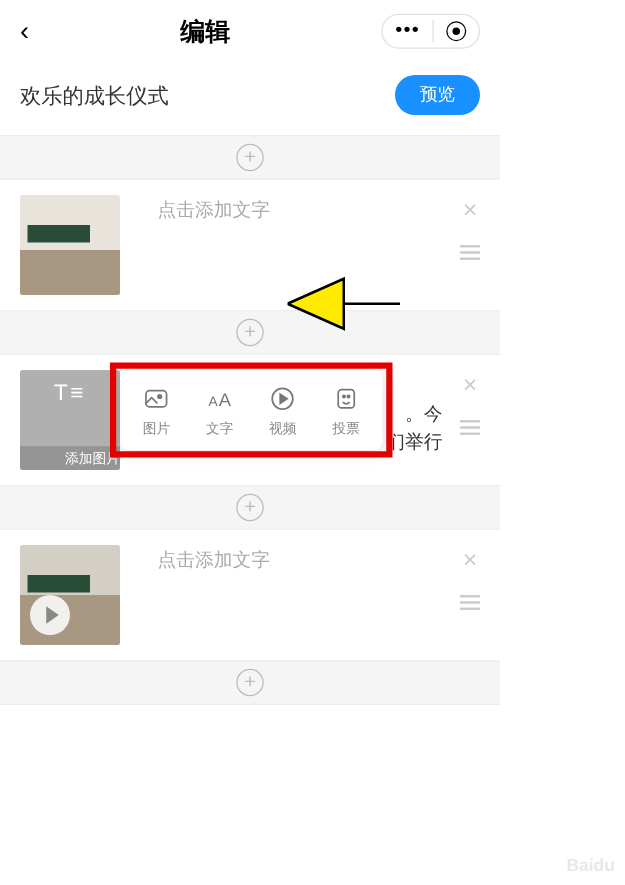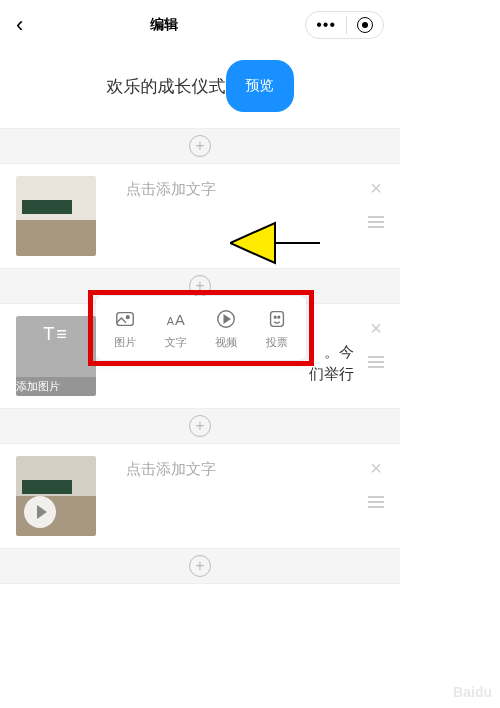--- a/index.html
+++ b/index.html
@@ -1,41 +1,41 @@
 <!DOCTYPE html>
 <html><head>
   <meta charset="utf-8">
   <style>
     * { margin: 0; padding: 0; box-sizing: border-box; }
     body { font-family: -apple-system, sans-serif; background: #fff; width: 500px; height: 708px; position: relative; overflow: hidden; }
     .container { width: 400px; height: 708px; background: #fff; margin: 0; }
     
     .header { display: flex; align-items: center; justify-content: space-between; padding: 12px 16px; height: 50px; }
     .back-btn { font-size: 22px; font-weight: 300; cursor: pointer; }
-    .title { font-size: 14px; font-weight: 600; }
+    .title { font-size: 20px; font-weight: 600; }
     .header-actions { display: flex; align-items: center; gap: 4px; border: 1px solid #e0e0e0; border-radius: 20px; padding: 4px 10px; }
     .dots { font-size: 16px; letter-spacing: 1px; cursor: pointer; }
     .divider-v { width: 1px; height: 18px; background: #e0e0e0; margin: 0 6px; }
     .target { width: 16px; height: 16px; border: 1.5px solid #000; border-radius: 50%; display: flex; align-items: center; justify-content: center; cursor: pointer; }
     .target-inner { width: 6px; height: 6px; background: #000; border-radius: 50%; }
     
-    .subheader { display: flex; align-items: center; justify-content: center; padding: 10px 16px 16px; }
+    .subheader { display: flex; align-items: center; justify-content: space-between; padding: 10px 16px 16px; }
     .doc-title { font-size: 17px; color: #333; }
-    .preview-btn { background: #1890ff; color: #fff; border: none; border-radius: 18px; padding: 17px 20px; font-size: 14px; cursor: pointer; }
+    .preview-btn { background: #1890ff; color: #fff; border: none; border-radius: 18px; padding: 7px 20px; font-size: 14px; cursor: pointer; }
     
     .add-row { background: #f5f5f5; height: 36px; display: flex; align-items: center; justify-content: center; border-top: 1px solid #eee; border-bottom: 1px solid #eee; }
     .plus-circle { width: 22px; height: 22px; border: 1.5px solid #bbb; border-radius: 50%; display: flex; align-items: center; justify-content: center; color: #bbb; font-size: 16px; cursor: pointer; }
     
     .content-block { display: flex; padding: 12px 16px; align-items: flex-start; gap: 14px; background: #fff; }
     .thumb { width: 80px; height: 80px; background: #ddd; border-radius: 2px; flex-shrink: 0; position: relative; overflow: hidden; }
     .thumb-classroom { background: linear-gradient(to bottom, #e8e4dc 0%, #e8e4dc 55%, #a89882 55%, #a89882 100%); }
     .thumb-banner { position: absolute; top: 30%; left: 8%; right: 30%; height: 18%; background: #2a4d3a; }
     .thumb-text-placeholder { background: #b0b0b0; display: flex; flex-direction: column; justify-content: space-between; align-items: center; padding: 8px; }
     .thumb-te { color: #fff; font-size: 18px; letter-spacing: 2px; }
-    .thumb-label { color: #fff; font-size: 11px; background: rgba(0,0,0,0.15); width: calc(100% + 16px); margin: 0 -8px -8px; padding: 2px 0; text-align: left; }
+    .thumb-label { color: #fff; font-size: 11px; background: rgba(0,0,0,0.15); width: calc(100% + 16px); margin: 0 -8px -8px; padding: 2px 0; text-align: right; }
     .thumb-video { background: linear-gradient(to bottom, #d4cfc5 0%, #d4cfc5 50%, #a89882 50%, #a89882 100%); }
     .play-overlay { position: absolute; bottom: 8px; left: 8px; width: 32px; height: 32px; background: rgba(255,255,255,0.85); border-radius: 50%; display: flex; align-items: center; justify-content: center; }
     .play-triangle { width: 0; height: 0; border-left: 10px solid #888; border-top: 7px solid transparent; border-bottom: 7px solid transparent; margin-left: 3px; }
     
     .block-text { flex: 1; font-size: 15px; color: #333; padding-top: 2px; line-height: 1.5; }
     .block-text.placeholder { color: #aaa; margin-left: 16px; }
     .block-actions { display: flex; flex-direction: column; align-items: center; gap: 18px; padding-top: 2px; }
     .close-x { color: #ccc; font-size: 20px; cursor: pointer; line-height: 1; }
     .menu-lines { display: flex; flex-direction: column; gap: 3px; cursor: pointer; }
     .menu-lines span { width: 16px; height: 2px; background: #ccc; }

